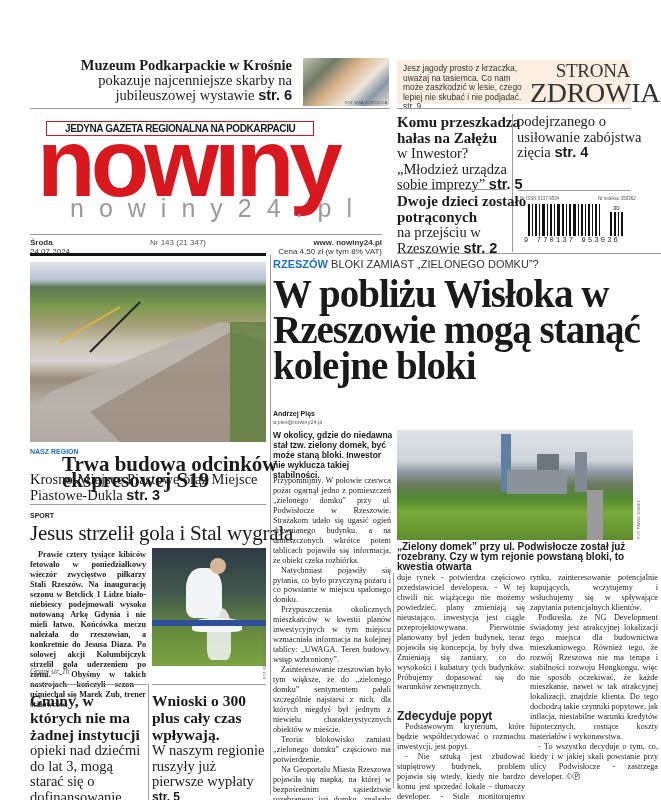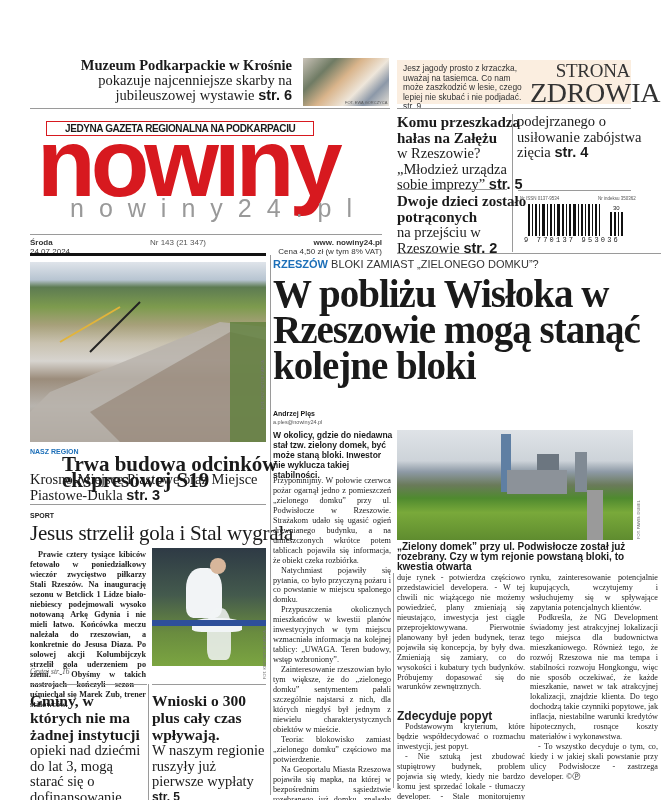--- a/index.html
+++ b/index.html
@@ -109,21 +109,21 @@
 <div id="issue-no" class="abs sans">Nr 143 (21 347)</div>
 <div id="url-block" class="abs sans">
   <div class="b">www. nowiny24.pl</div>
   <div>Cena 4,50 zł (w tym 8% VAT)</div>
 </div>
 <div id="black-bar" class="abs"></div>
 <div class="vr" style="left:270px;top:255px;height:540px;"></div>
 
 <div id="t-zalez" class="abs">
   <div class="teaser-title">Komu przeszkadza hałas  na Załężu</div>
-  <div class="teaser-body"><span>w Rzeszowie? „Młodzież urządza sobie imprezy” </span><span class="b sans">str. 5</span></div>
+  <div class="teaser-body"><span>w Inwestor? „Młodzież urządza sobie imprezy” </span><span class="b sans">str. 5</span></div>
 </div>
 <div class="vr" style="left:512px;top:114px;height:138px;"></div>
 <div id="t-sad" class="abs">
   <div class="teaser-body"><span>podejrzanego o usiłowanie zabójstwa zięcia </span><span class="b sans">str. 4</span></div>
 </div>
 <div class="hr" style="left:397px;top:189px;width:110px;"></div>
 <div class="hr" style="left:518px;top:190px;width:113px;"></div>
 <div id="t-dzieci" class="abs">
   <div class="teaser-title">Dwoje dzieci zostało potrąconych</div>
   <div class="teaser-body"><span>na przejściu w Rzeszowie </span><span class="b sans">str. 2</span></div>

